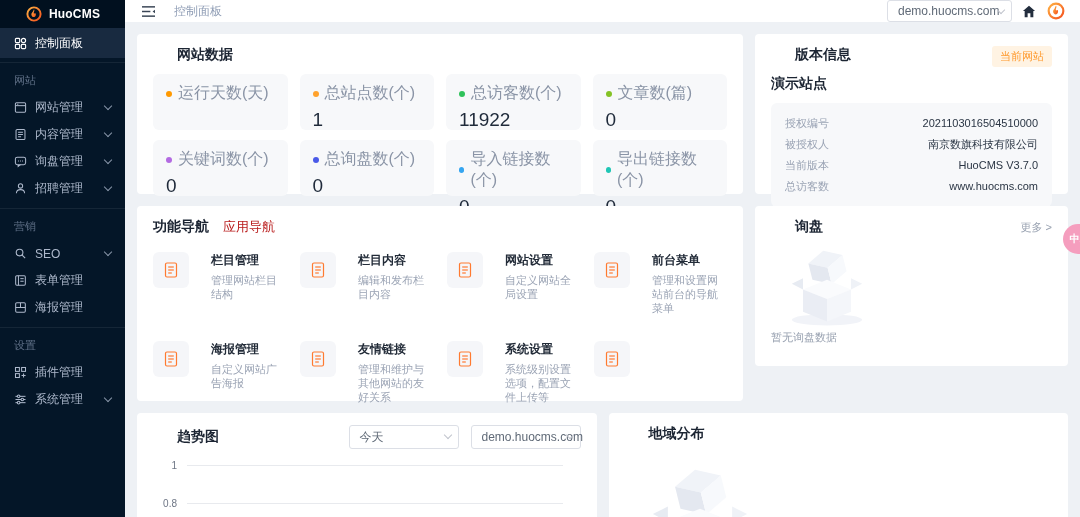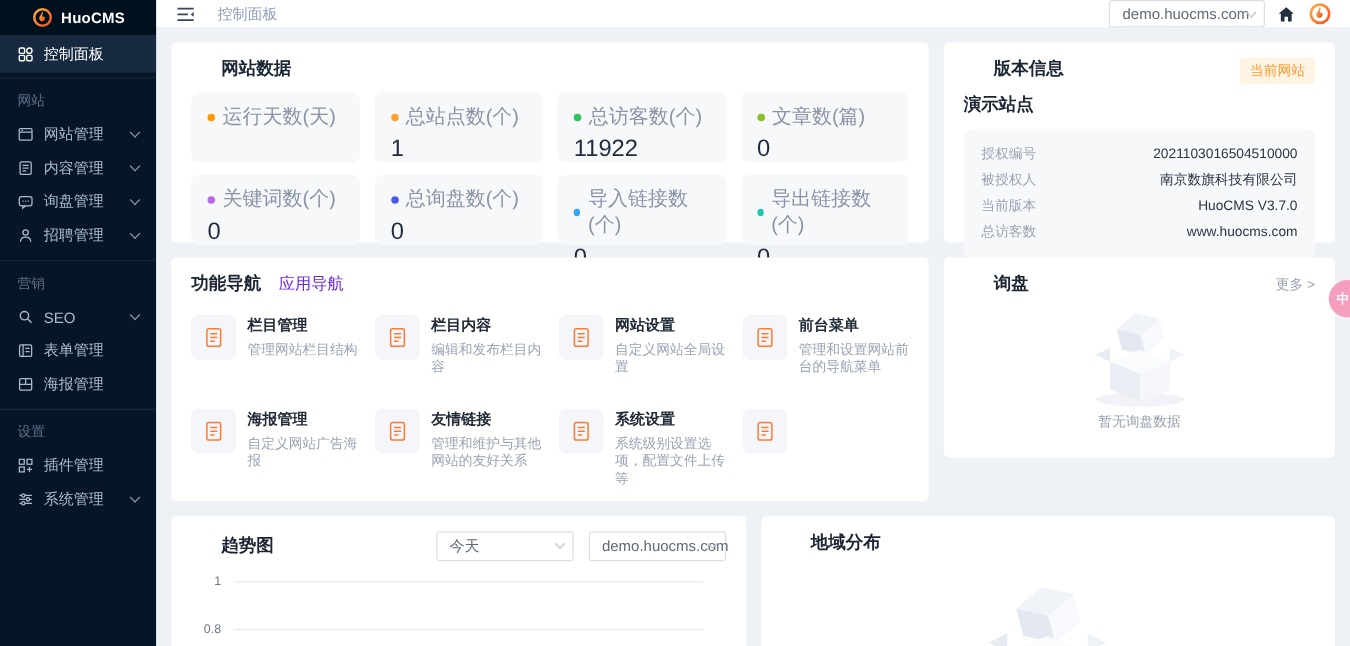--- a/index.html
+++ b/index.html
@@ -55,33 +55,33 @@
   .badge { margin-left:auto; font-size:11px; color:#ff9a2e; background:#fff3e3; border-radius:3px; padding:3px 8px; }
   .vc-site { font-size:14px; font-weight:bold; color:#1c2533; margin-top:8px; }
   .vc-panel { background:#f7f8fa; border-radius:6px; margin-top:10px; padding:10px 14px; }
   .vc-row { display:flex; font-size:11px; line-height:21px; }
   .vc-label { color:#9aa3b4;text-align:right; }
   .vc-value { margin-left:auto; color:#2a3544; }
 
   
   .nav-card { height:195px; }
   .tabs { display:flex; gap:14px; align-items:baseline; }
-  .tab { font-size:13px; color:#6d28d9; cursor:pointer; }
+  .tab { font-size:13px; color:#b91c1c; cursor:pointer; }
   .tab.active { font-size:14px; font-weight:bold; color:#1c2533; }
   .nav-grid { display:grid; grid-template-columns:repeat(4,1fr); gap:26px 14px; margin-top:16px; }
-  .nav-item { display:flex; gap:9px; cursor:pointer; }
+  .nav-item { display:flex; gap:22px; cursor:pointer; }
   .nav-icon { width:36px; height:36px; min-width:36px; background:#f5f6f9; border-radius:6px; display:flex; align-items:center; justify-content:center; }
   .nav-title { font-size:12px; font-weight:bold; color:#222b38; }
   .nav-desc { font-size:11px; color:#9aa3b4; margin-top:4px; line-height:14px; }
 
   
   .inquiry-card { height:160px; position:relative; }
   .iq-head { display:flex; align-items:center; }
   .more { margin-left:auto; font-size:11px; color:#98a1b0; cursor:pointer; }
-  .empty { display:flex; flex-direction:column; align-items:center; margin-top:2px; }
+  .empty { display:flex; flex-direction:column; margin-top:2px; }
   .empty-text { font-size:11px; color:#98a1b0; margin-top:2px; }
 
   
   .row-bottom { height:300px; }
   .row-bottom .card { flex:1; }
   .trend-head { display:flex; align-items:center; gap:12px; }
   .trend-head .select { width:110px; height:24px; }
   .trend-selects { margin-left:auto; display:flex; gap:12px; }
   .chart { margin-top:16px; }
   .grid-row { display:flex; align-items:flex-start; height:38px; }

